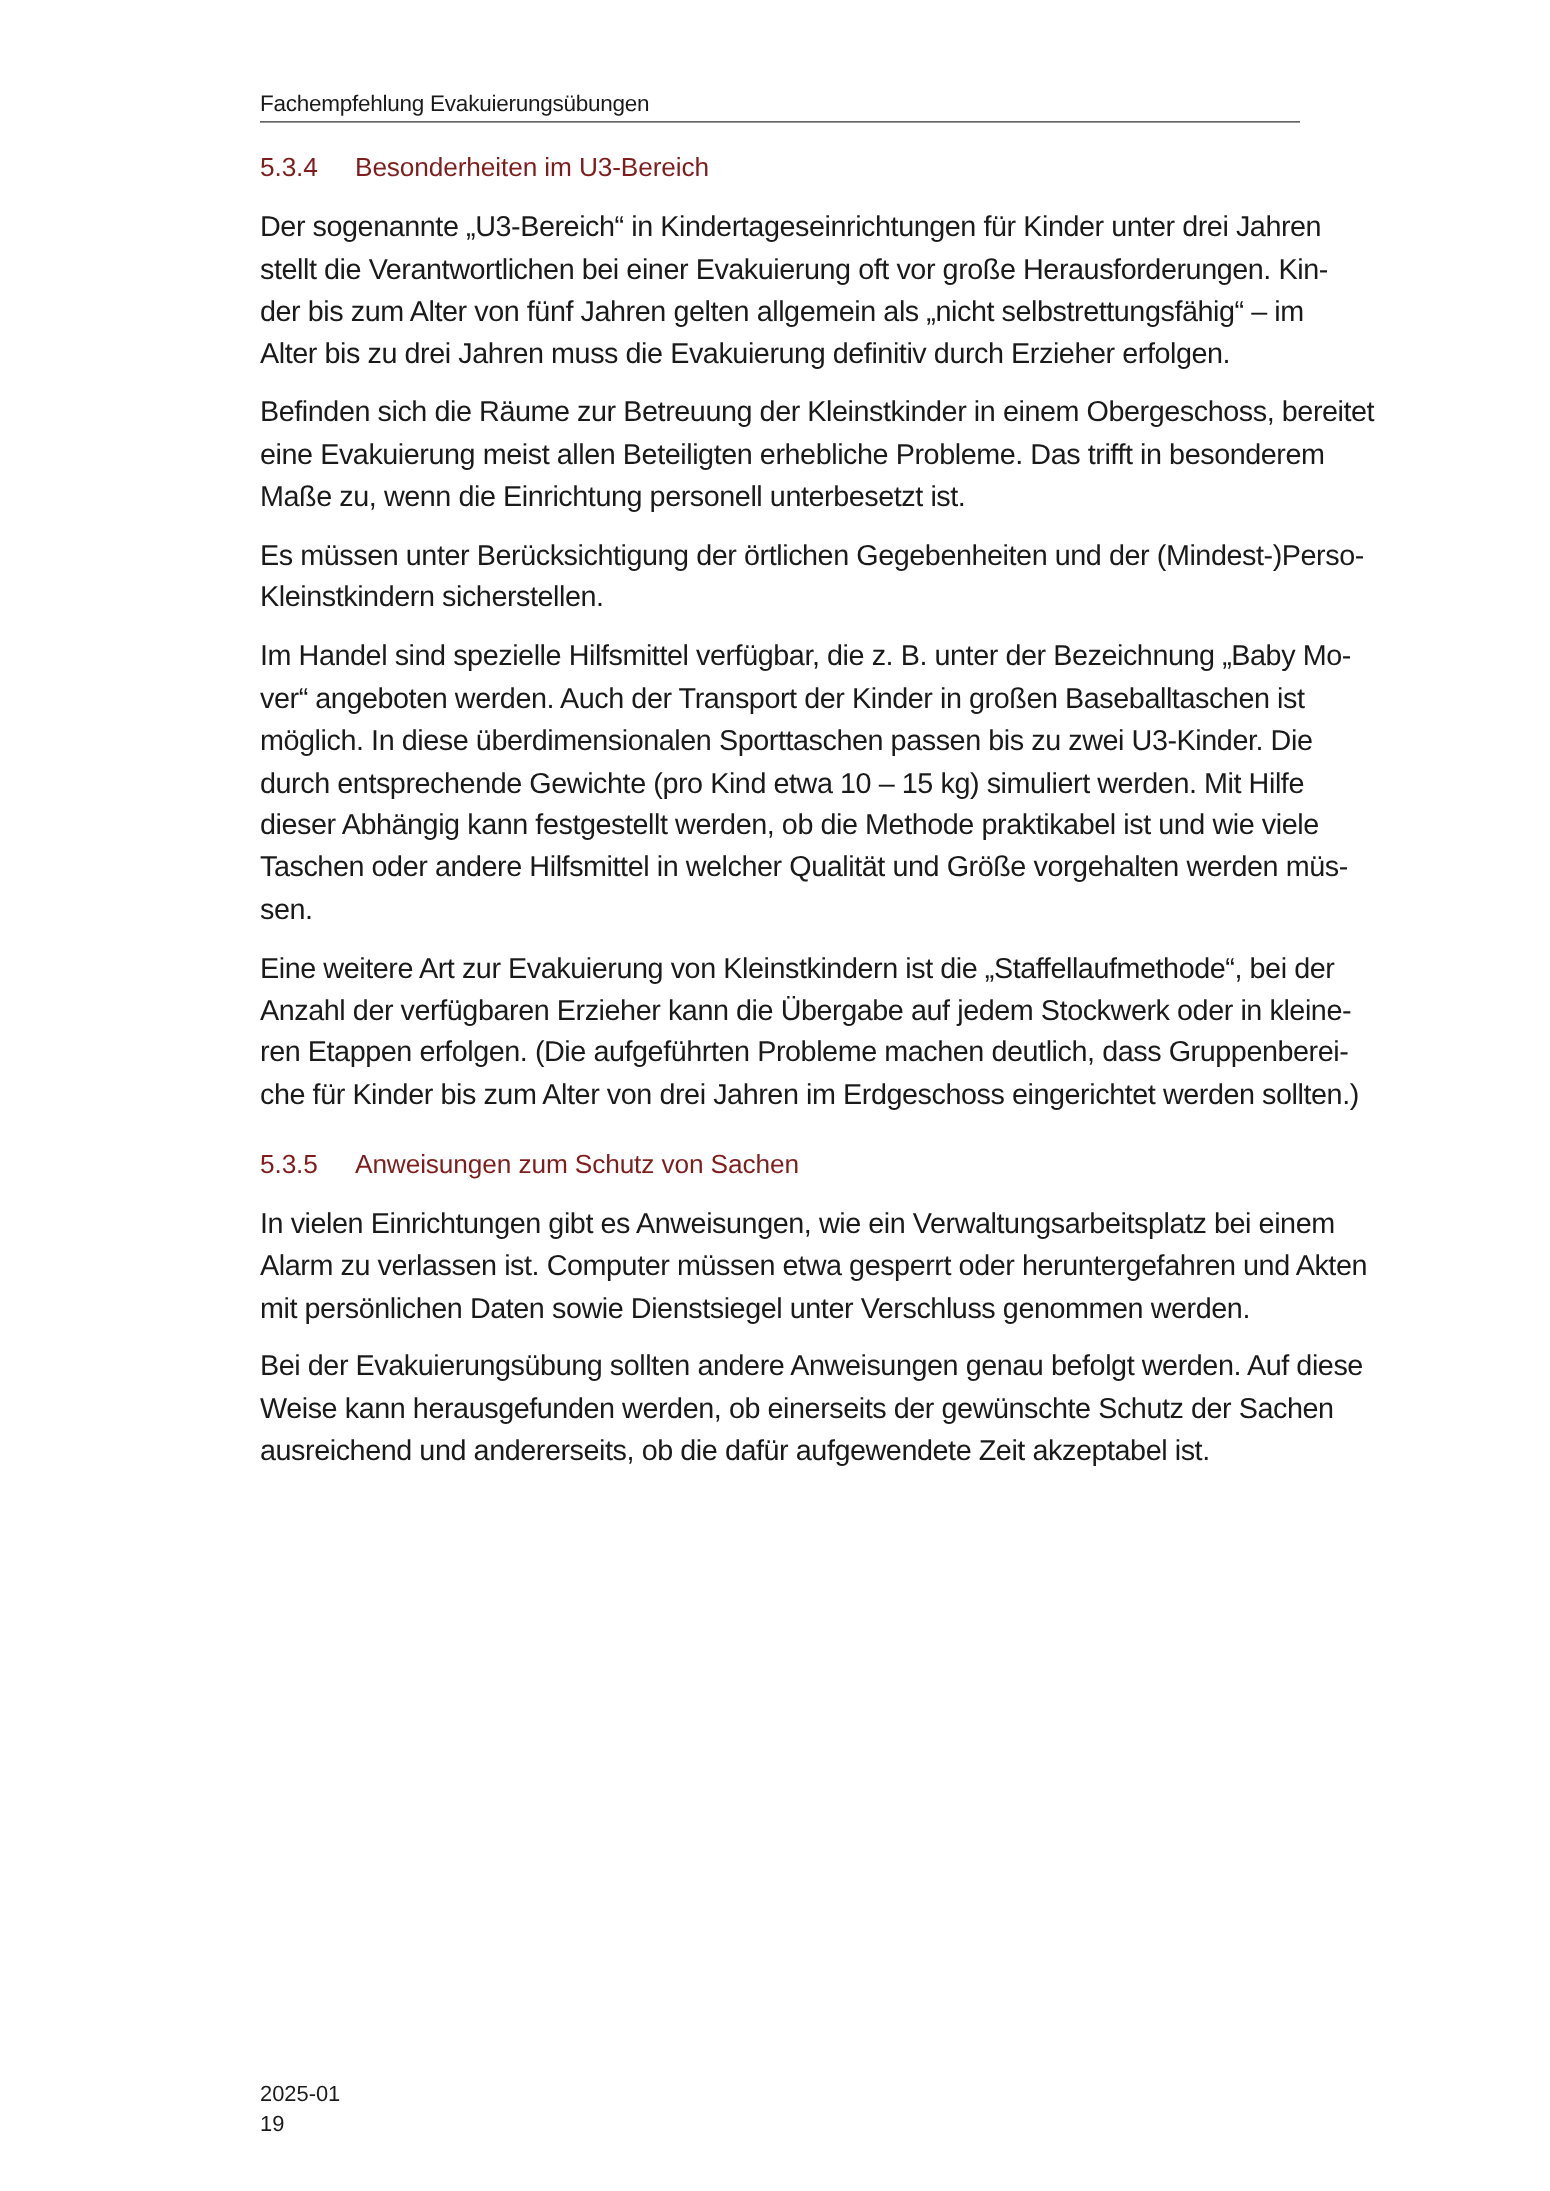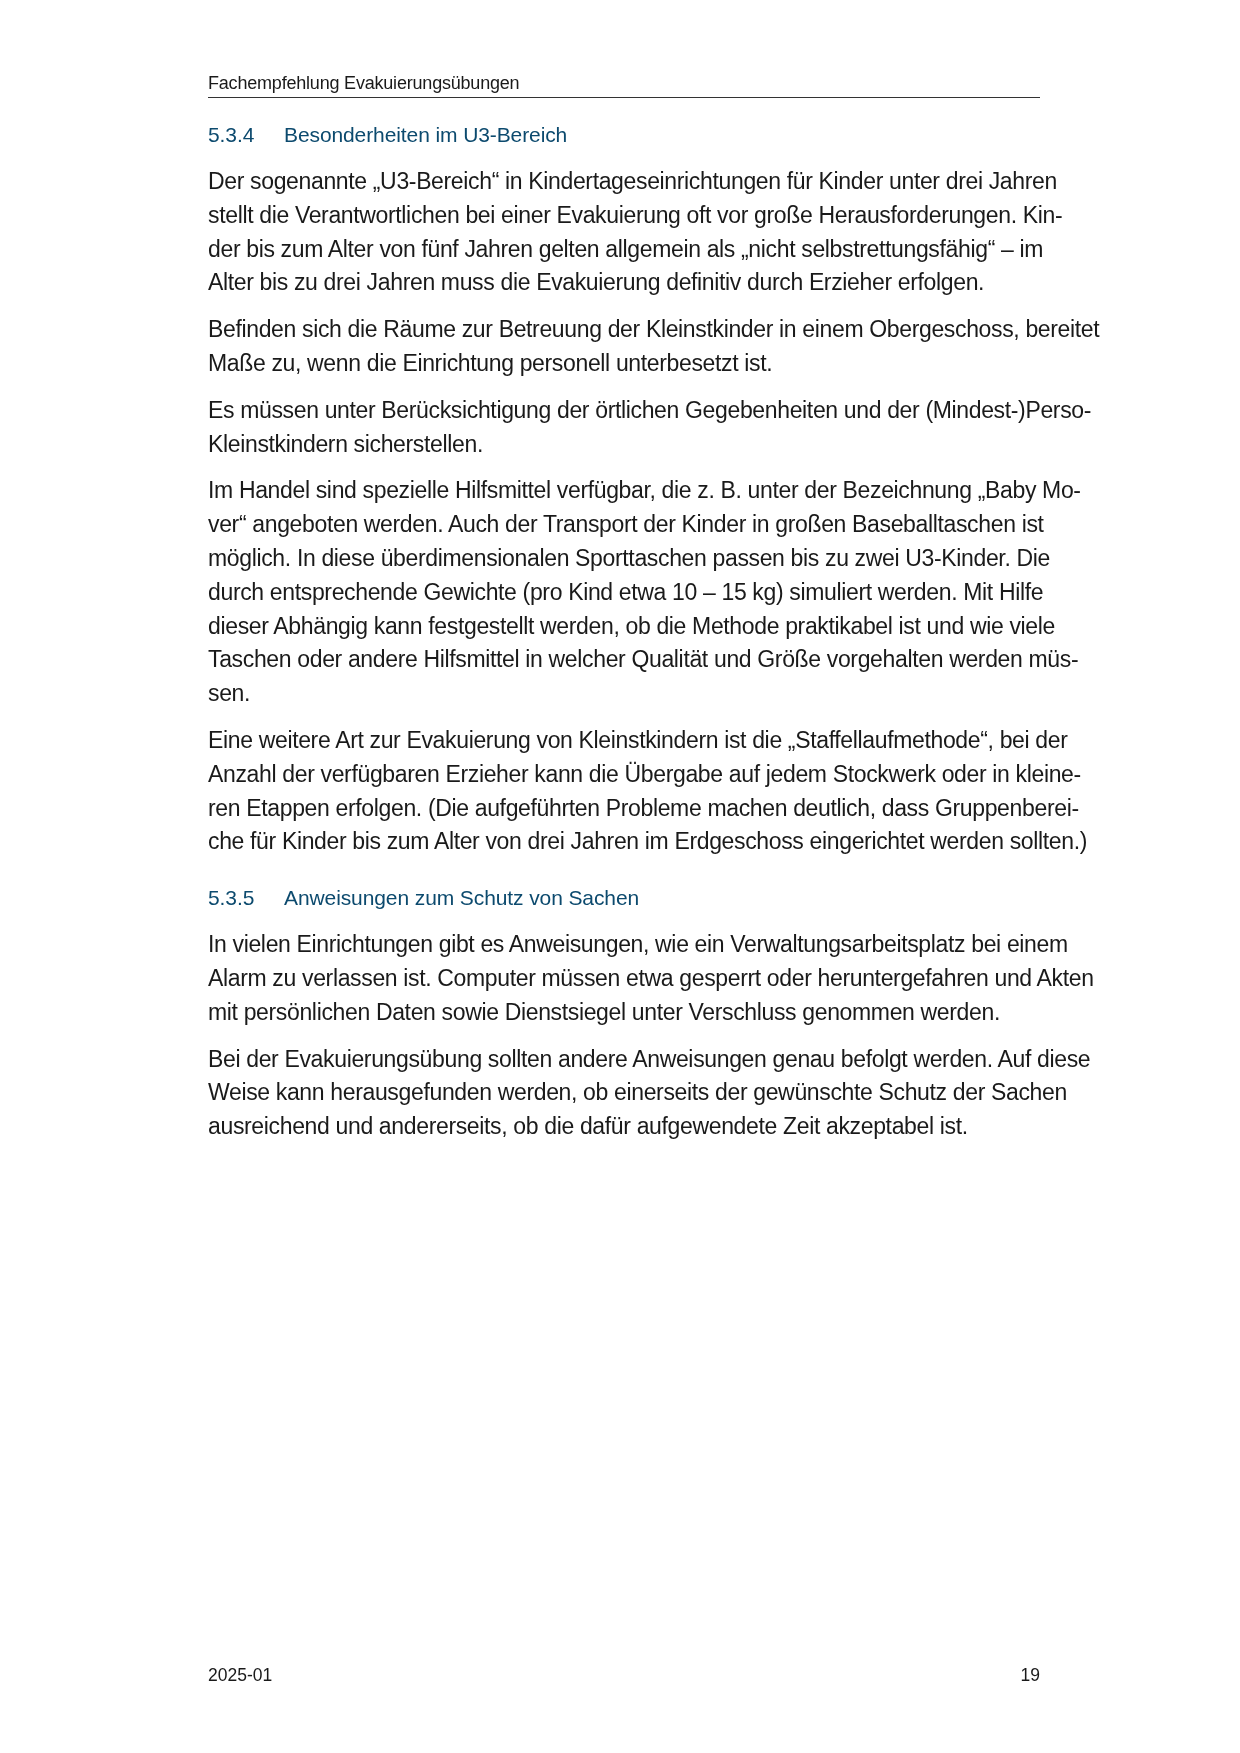--- a/index.html
+++ b/index.html
@@ -9,30 +9,30 @@
     }
     .page-header {
       position: absolute; left: 208px; top: 72px; width: 832px;
       font-size: 18px; line-height: 22px; padding-bottom: 3px;
       border-bottom: 1.5px solid #333;
       letter-spacing: -0.2px;
     }
     .content { position: absolute; left: 208px; top: 118px; width: 832px; }
     h2 {
       font-weight: normal; font-size: 21px; margin: 0; line-height: 34px;
-      letter-spacing: -0.1px; color: #0c4a6e;
+      letter-spacing: -0.1px; color: #7f1d1d;
     }
     h2 .num { display: inline-block; width: 76px; }
     .section-2 { margin-top: 22px; }
     .para { margin: 0; margin-top: 13px; font-size: 23px; line-height: 33.8px; letter-spacing: -0.35px; }
     .line { display: block; white-space: nowrap; text-align: justify; text-align-last: justify; height: 33.8px; }
     .line.last { text-align-last: left; }
     .page-footer {
       position: absolute; left: 208px; top: 1663px; width: 832px;
-      display: flex; justify-content: space-between; font-size: 17.5px; line-height: 24px;
+      display: flex; justify-content: space-between; font-size: 17.5px; line-height: 24px; flex-direction: column;
     }
   </style>
 </head>
 <body>
 
 <div class="page-header">
   <span>Fachempfehlung Evakuierungsübungen</span>
 </div>
 
 <div class="content">
@@ -43,20 +43,21 @@
     </h2>
     <div>
         <p class="para">
           <span class="line">Der sogenannte „U3-Bereich“ in Kindertageseinrichtungen für Kinder unter drei Jahren</span>
           <span class="line">stellt die Verantwortlichen bei einer Evakuierung oft vor große Herausforderungen. Kin-</span>
           <span class="line">der bis zum Alter von fünf Jahren gelten allgemein als „nicht selbstrettungsfähig“ – im</span>
           <span class="line last">Alter bis zu drei Jahren muss die Evakuierung definitiv durch Erzieher erfolgen.</span>
         </p>
         <p class="para">
           <span class="line">Befinden sich die Räume zur Betreuung der Kleinstkinder in einem Obergeschoss, bereitet</span>
+          <span class="line">eine Evakuierung meist allen Beteiligten erhebliche Probleme. Das trifft in besonderem</span>
           <span class="line last">Maße zu, wenn die Einrichtung personell unterbesetzt ist.</span>
         </p>
         <p class="para">
           <span class="line">Es müssen unter Berücksichtigung der örtlichen Gegebenheiten und der (Mindest-)Perso-</span>
           <span class="line last">Kleinstkindern sicherstellen.</span>
         </p>
         <p class="para">
           <span class="line">Im Handel sind spezielle Hilfsmittel verfügbar, die z. B. unter der Bezeichnung „Baby Mo-</span>
           <span class="line">ver“ angeboten werden. Auch der Transport der Kinder in großen Baseballtaschen ist</span>
           <span class="line">möglich. In diese überdimensionalen Sporttaschen passen bis zu zwei U3-Kinder. Die</span>

